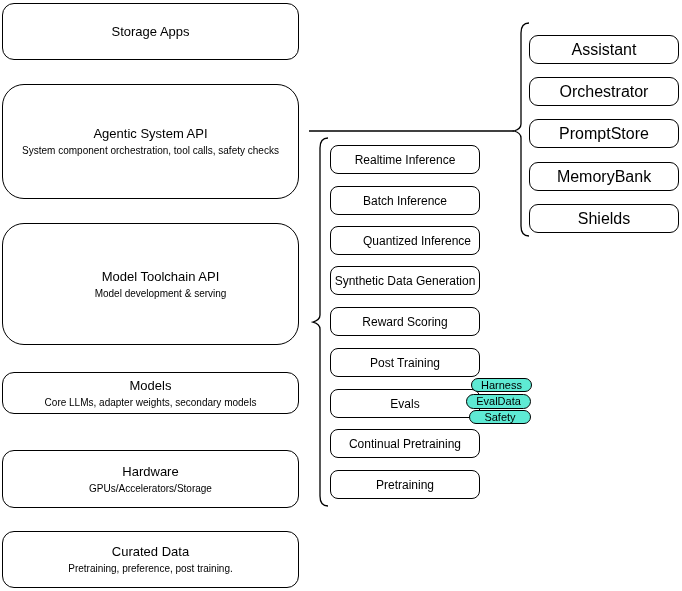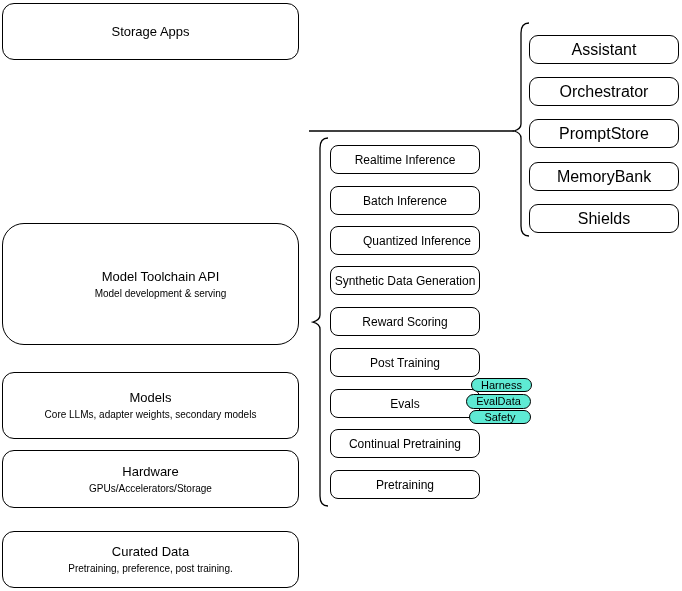--- a/index.html
+++ b/index.html
@@ -33,25 +33,29 @@
 
   <svg id="wires" viewBox="0 0 682 591">
     <path d="M309,131 L514,131" stroke="#000" stroke-width="1.3" fill="none"></path>
     <path d="M529,23 Q521,23 521,33 L521,124 Q521,129 514,131 Q521,133 521,138 L521,226 Q521,236 529,236" stroke="#000" stroke-width="1.3" fill="none"></path>
     <path d="M328,138 Q320,138 320,148 L320,315 Q320,320 313,322 Q320,324 320,329 L320,496 Q320,506 328,506" stroke="#000" stroke-width="1.3" fill="none"></path>
   </svg>
 
   <div class="node lnode r12" style="top:3px;height:57px;">
     <div class="ltitle">Storage Apps</div>
   </div>
+  <div class="node lnode r22" style="top:84px;height:115px;">
+    <div class="ltitle">Agentic System API</div>
+    <div class="lsub">System component orchestration, tool calls, safety checks</div>
+  </div>
   <div class="node lnode r22" style="top:223px;height:122px;padding-left:20px;">
     <div class="ltitle">Model Toolchain API</div>
     <div class="lsub">Model development &amp; serving</div>
   </div>
-  <div class="node lnode r12" style="top:372px;height:67px;">
+  <div class="node lnode r12" style="top:372px;height:42px;">
     <div class="ltitle">Models</div>
     <div class="lsub">Core LLMs, adapter weights, secondary models</div>
   </div>
   <div class="node lnode r12" style="top:450px;height:58px;">
     <div class="ltitle">Hardware</div>
     <div class="lsub">GPUs/Accelerators/Storage</div>
   </div>
   <div class="node lnode r12" style="top:531px;height:57px;">
     <div class="ltitle">Curated Data</div>
     <div class="lsub">Pretraining, preference, post training.</div>

